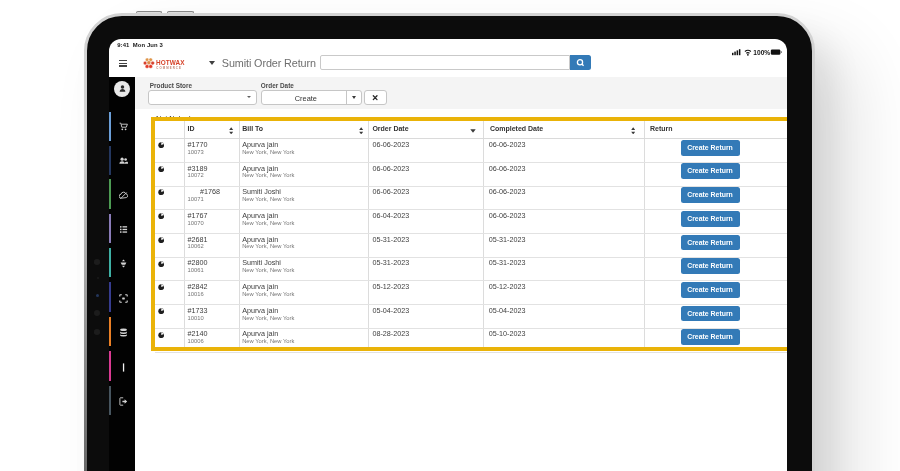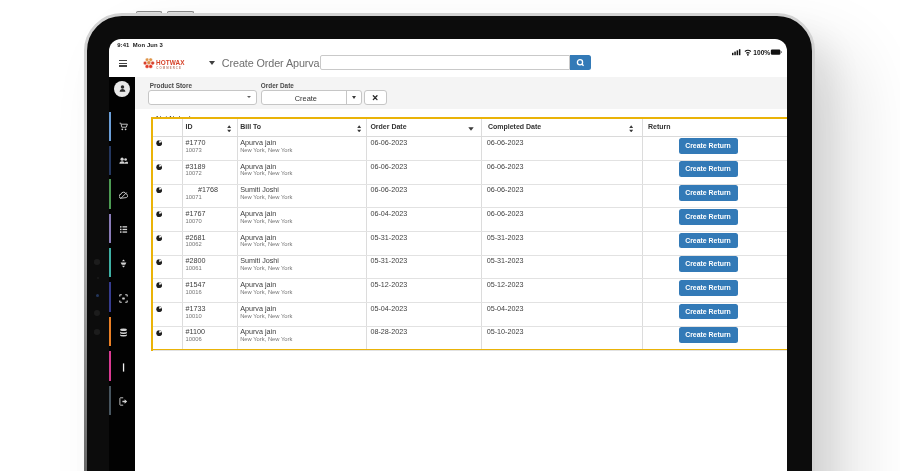--- a/index.html
+++ b/index.html
@@ -46,21 +46,21 @@
 
   
   #sidebar { position:absolute; left:0; top:38.2px; width:25.6px; height:393.8px; background:#020202; }
   .strip { position:absolute; left:0; width:2px; }
   .sicon { position:absolute; left:9.5px; width:9px; height:9px; display:flex; align-items:center; justify-content:center; }
   #avatar { position:absolute; left:5.3px; top:41.8px; width:16px; height:16px; border-radius:50%; background:#e9e9e9;
     display:flex; align-items:center; justify-content:center; }
 
   
   #table { position:absolute; left:42px; top:78.2px; width:732px; height:233.4px;
-    border:2px solid #eab308; background:#fff; }
+    border:4px solid #eab308; background:#fff; }
   .vline { position:absolute; top:0; bottom:0; width:1px; background:#dcdcdc; }
   #thead { position:absolute; left:0; top:0; width:100%; height:18.1px; border-bottom:1px solid #dadada; }
   .th { position:absolute; top:3.8px; font-size:7px; font-weight:700; color:#333; }
   .row { position:absolute; left:0; width:100%; height:23.7px; border-bottom:1px solid #e2e2e2; }
   .cmain { position:absolute; top:0.6px; font-size:7.2px; color:#3d3d3d; }
   .csub  { position:absolute; top:9.4px; font-size:5.8px; color:#757575; }
   .btn { position:absolute; left:525.5px; top:0.5px; width:59px; height:15.8px; background:#337ab7;
     border-radius:2.5px; color:#fff; font-size:6.9px; font-weight:600; text-align:center; line-height:15.8px; }
   .globe { position:absolute; left:2.8px; top:2.8px; }
   .sorticon { position:absolute; top:5.4px; }
@@ -108,21 +108,21 @@
     <circle cx="2.1" cy="6.1" r="1.8" fill="#d8402c"></circle>
     <circle cx="5.9" cy="5.7" r="1.95" fill="#dd8b48"></circle>
     <circle cx="9.7" cy="6.1" r="1.8" fill="#d8402c"></circle>
     <circle cx="4.1" cy="9.4" r="1.85" fill="#e23a28"></circle>
     <circle cx="7.7" cy="9.4" r="1.85" fill="#e23a28"></circle>
     </g>
   </svg>
   <div id="logo-text">HOTWAX</div>
   <div id="logo-sub">COMMERCE</div>
   <div id="hdr-caret"></div>
-  <div id="title">Create Order Apurva</div>
+  <div id="title">Sumiti Order Return</div>
   <div id="searchbox"></div>
   <div id="searchbtn">
     <svg width="21" height="15.6" viewBox="0 0 21 15.6">
       <circle cx="10" cy="7.2" r="2.6" fill="none" stroke="#fff" stroke-width="1.3"></circle>
       <line x1="12" y1="9.2" x2="13.6" y2="10.8" stroke="#fff" stroke-width="1.4"></line>
     </svg>
   </div>
 
   <div id="filterbar">
     <div class="flabel" style="left:15.2px;">Product Store</div>
@@ -335,21 +335,21 @@
           <div class="cmain" style="left:217.4px">05-31-2023</div>
           <div class="cmain" style="left:333.7px">05-31-2023</div>
           <div class="btn">Create Return</div>
         </div>
         <div class="row" style="top:160.29999999999998px">
           <svg class="globe" width="6.4" height="6.4" viewBox="0 0 6.4 6.4">
             <circle cx="3.2" cy="3.2" r="2.9" fill="#1f1f1f"></circle>
             <path d="M3.2 3.1 L3.4 0.35 L6.1 1.9 Z" fill="#fbfbfb"></path>
             <path d="M5.6 4.9 a2.9 2.9 0 0 1 -1.1 0.95 l1.35 -0.15 z" fill="#fbfbfb"></path>
           </svg>
-          <div class="cmain" style="left:32.6px">#1547</div>
+          <div class="cmain" style="left:32.6px">#2842</div>
           <div class="csub" style="left:32.6px">10016</div>
           <div class="cmain" style="left:87.2px">Apurva jain</div>
           <div class="csub" style="left:87.2px">New York, New York</div>
           <div class="cmain" style="left:217.4px">05-12-2023</div>
           <div class="cmain" style="left:333.7px">05-12-2023</div>
           <div class="btn">Create Return</div>
         </div>
         <div class="row" style="top:184px">
           <svg class="globe" width="6.4" height="6.4" viewBox="0 0 6.4 6.4">
             <circle cx="3.2" cy="3.2" r="2.9" fill="#1f1f1f"></circle>
@@ -363,21 +363,21 @@
           <div class="cmain" style="left:217.4px">05-04-2023</div>
           <div class="cmain" style="left:333.7px">05-04-2023</div>
           <div class="btn">Create Return</div>
         </div>
         <div class="row" style="top:207.7px">
           <svg class="globe" width="6.4" height="6.4" viewBox="0 0 6.4 6.4">
             <circle cx="3.2" cy="3.2" r="2.9" fill="#1f1f1f"></circle>
             <path d="M3.2 3.1 L3.4 0.35 L6.1 1.9 Z" fill="#fbfbfb"></path>
             <path d="M5.6 4.9 a2.9 2.9 0 0 1 -1.1 0.95 l1.35 -0.15 z" fill="#fbfbfb"></path>
           </svg>
-          <div class="cmain" style="left:32.6px">#1100</div>
+          <div class="cmain" style="left:32.6px">#2140</div>
           <div class="csub" style="left:32.6px">10006</div>
           <div class="cmain" style="left:87.2px">Apurva jain</div>
           <div class="csub" style="left:87.2px">New York, New York</div>
           <div class="cmain" style="left:217.4px">08-28-2023</div>
           <div class="cmain" style="left:333.7px">05-10-2023</div>
           <div class="btn">Create Return</div>
         </div>
       </div>
   </div>
 </div>

